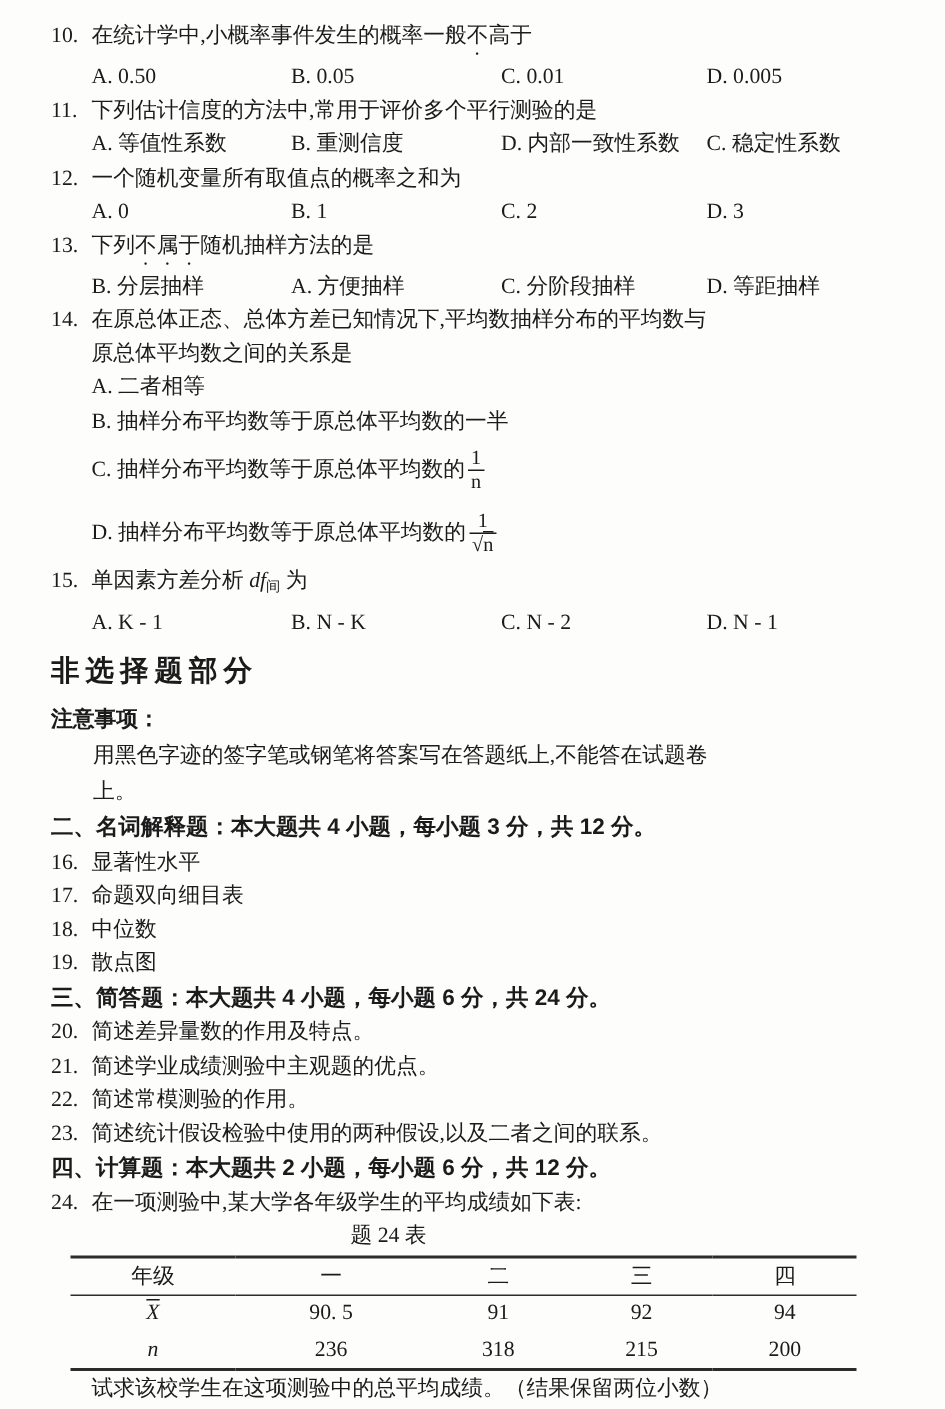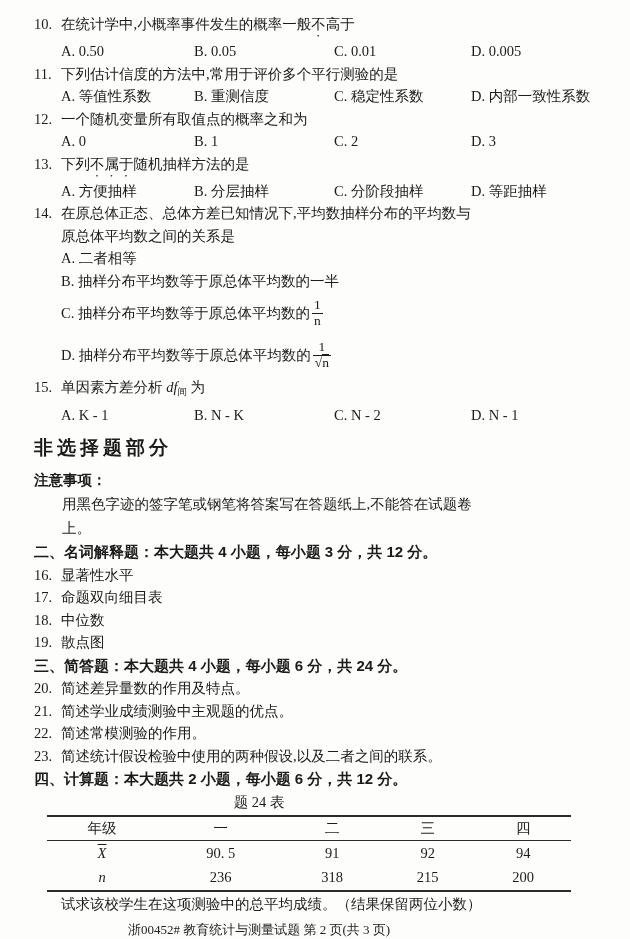--- a/index.html
+++ b/index.html
@@ -98,42 +98,42 @@
     <span>D.  0.005</span>
   </div>
 
   <div class="q-line">
     <span class="qnum">11.</span>
     <span class="qtext">下列估计信度的方法中,常用于评价多个平行测验的是</span>
   </div>
   <div class="opts">
     <span>A. 等值性系数</span>
     <span>B. 重测信度</span>
+    <span>D. 内部一致性系数</span>
     <span>C. 稳定性系数</span>
-    <span>D. 内部一致性系数</span>
   </div>
 
   <div class="q-line">
     <span class="qnum">12.</span>
     <span class="qtext">一个随机变量所有取值点的概率之和为</span>
   </div>
   <div class="opts">
     <span>A.  0</span>
     <span>B.  1</span>
     <span>C.  2</span>
     <span>D.  3</span>
   </div>
 
   <div class="q-line">
     <span class="qnum">13.</span>
     <span class="qtext"><span>下列</span><span class="emph">不属于</span><span>随机抽样方法的是</span></span>
   </div>
   <div class="opts">
+    <span>B. 分层抽样</span>
     <span>A. 方便抽样</span>
-    <span>B. 分层抽样</span>
     <span>C. 分阶段抽样</span>
     <span>D. 等距抽样</span>
   </div>
 
   <div class="q-line">
     <span class="qnum">14.</span>
     <span class="qtext">在原总体正态、总体方差已知情况下,平均数抽样分布的平均数与原总体平均数之间的关系是</span>
   </div>
   <div class="opt-line">A. 二者相等</div>
   <div class="opt-line">B. 抽样分布平均数等于原总体平均数的一半</div>
@@ -201,20 +201,24 @@
     <span class="qnum">22.</span>
     <span class="qtext">简述常模测验的作用。</span>
   </div>
   <div class="q-line">
     <span class="qnum">23.</span>
     <span class="qtext">简述统计假设检验中使用的两种假设,以及二者之间的联系。</span>
   </div>
 
   <div class="sec-header">四、计算题：本大题共 2 小题，每小题 6 分，共 12 分。</div>
 
+  <div class="q-line">
+    <span class="qnum">24.</span>
+    <span class="qtext">在一项测验中,某大学各年级学生的平均成绩如下表:</span>
+  </div>
 
   <div class="table-title">题 24 表</div>
   <table class="t24">
     <thead>
       <tr>
         <th>年级</th>
         <th>一</th>
         <th>二</th>
         <th>三</th>
         <th>四</th>

